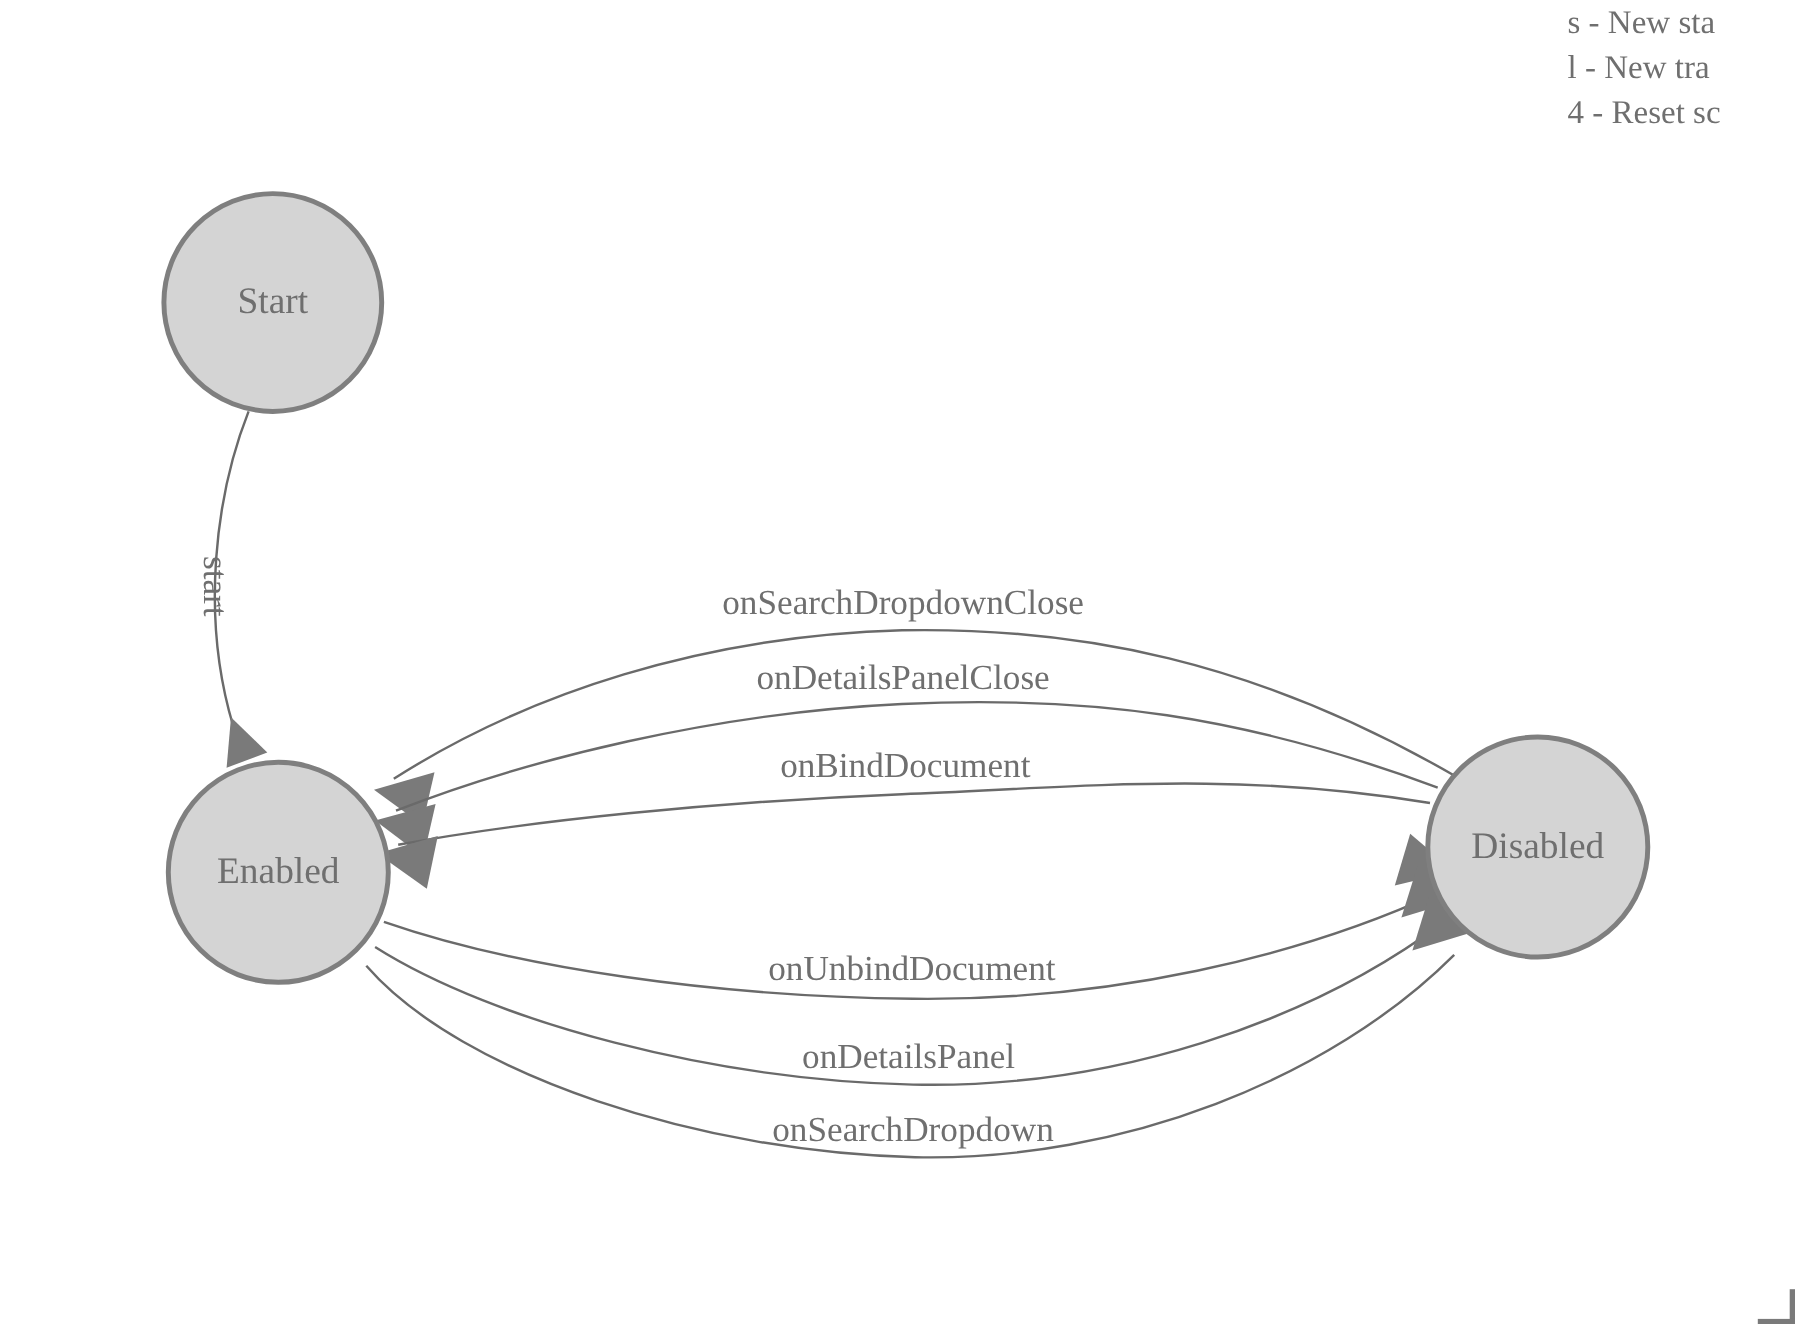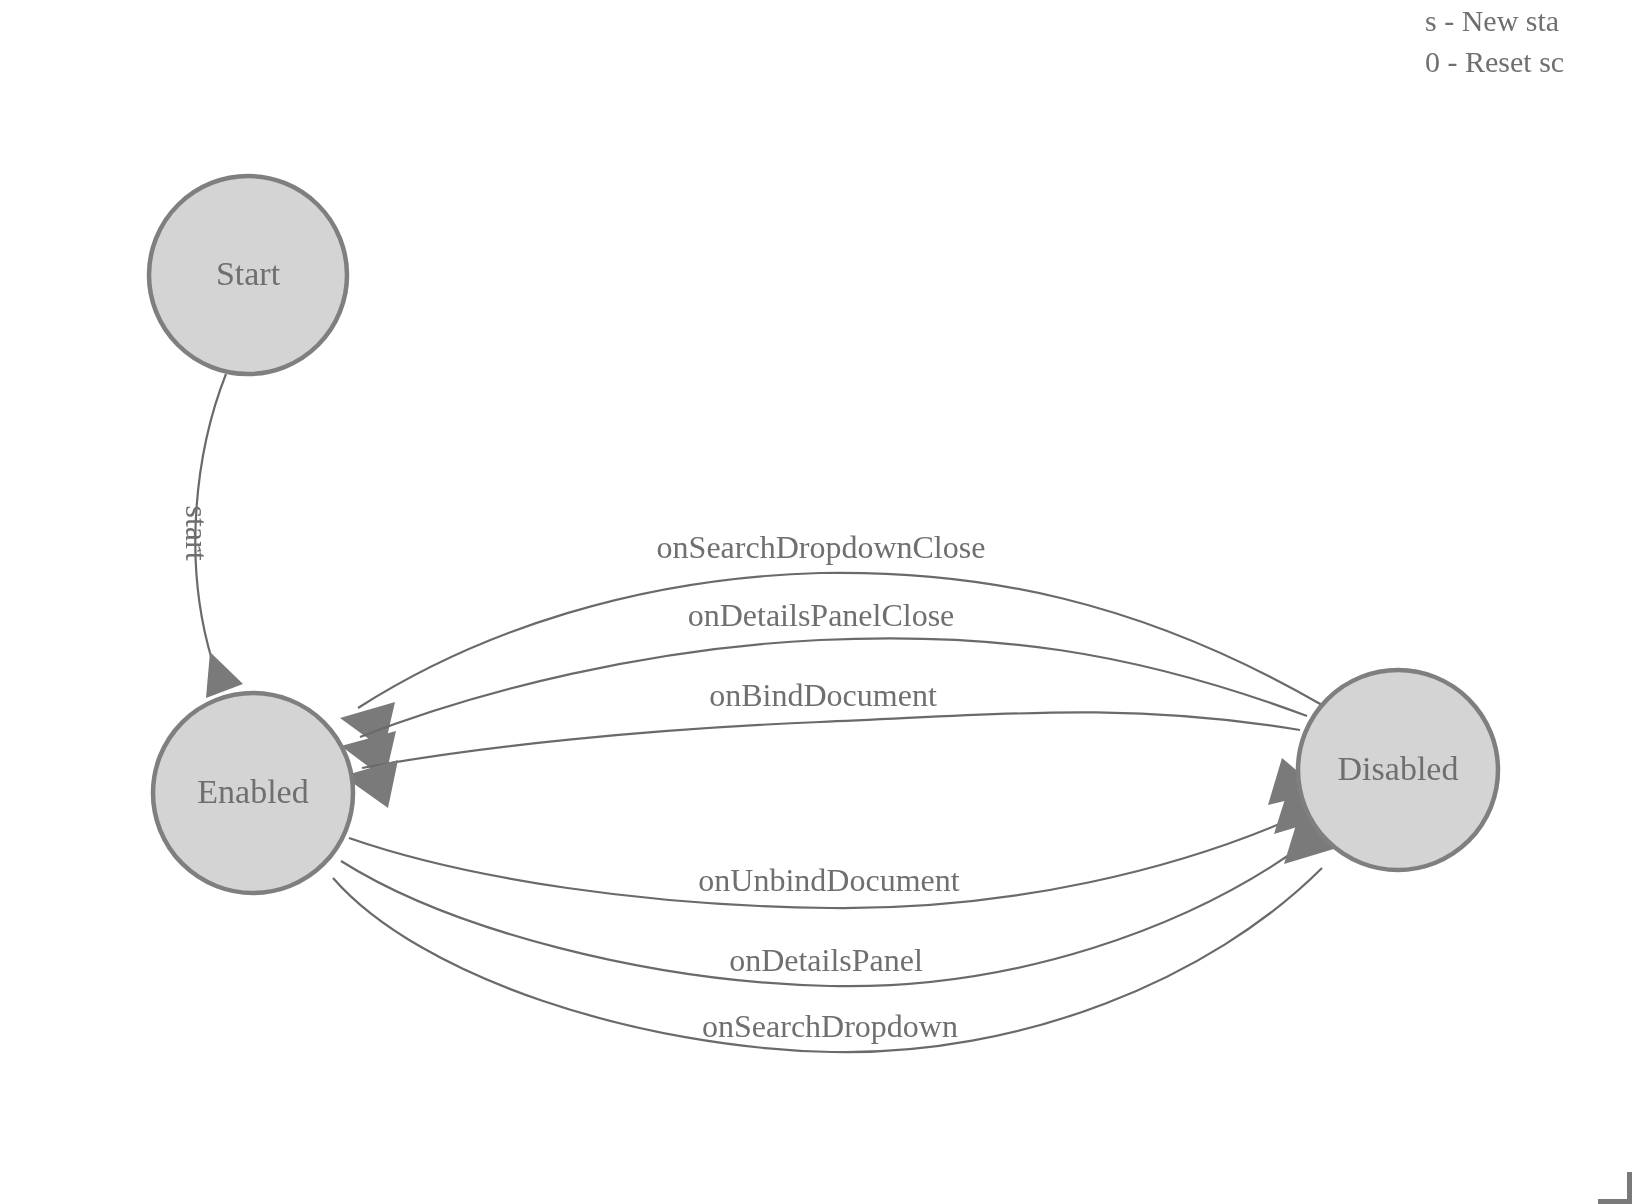--- a/index.html
+++ b/index.html
@@ -164,21 +164,22 @@
     <text class="edge-label" x="829" y="884">onUnbindDocument</text>
 
     <text class="edge-label" x="826" y="964">onDetailsPanel</text>
 
     <text class="edge-label" x="830" y="1030">onSearchDropdown</text>
 
   </svg>
 
   <div id="help-overlay">
     <div class="help-line">s - New sta</div>
-    <div class="help-line">0 - Reset sc</div>
+    <div class="help-line">l - New tra</div>
+    <div class="help-line">4 - Reset sc</div>
   </div>
 
   <div id="corner-bracket">
     <div class="v-rule"></div>
     <div class="h-rule"></div>
   </div>
 
 </div>
 
 </body></html>

